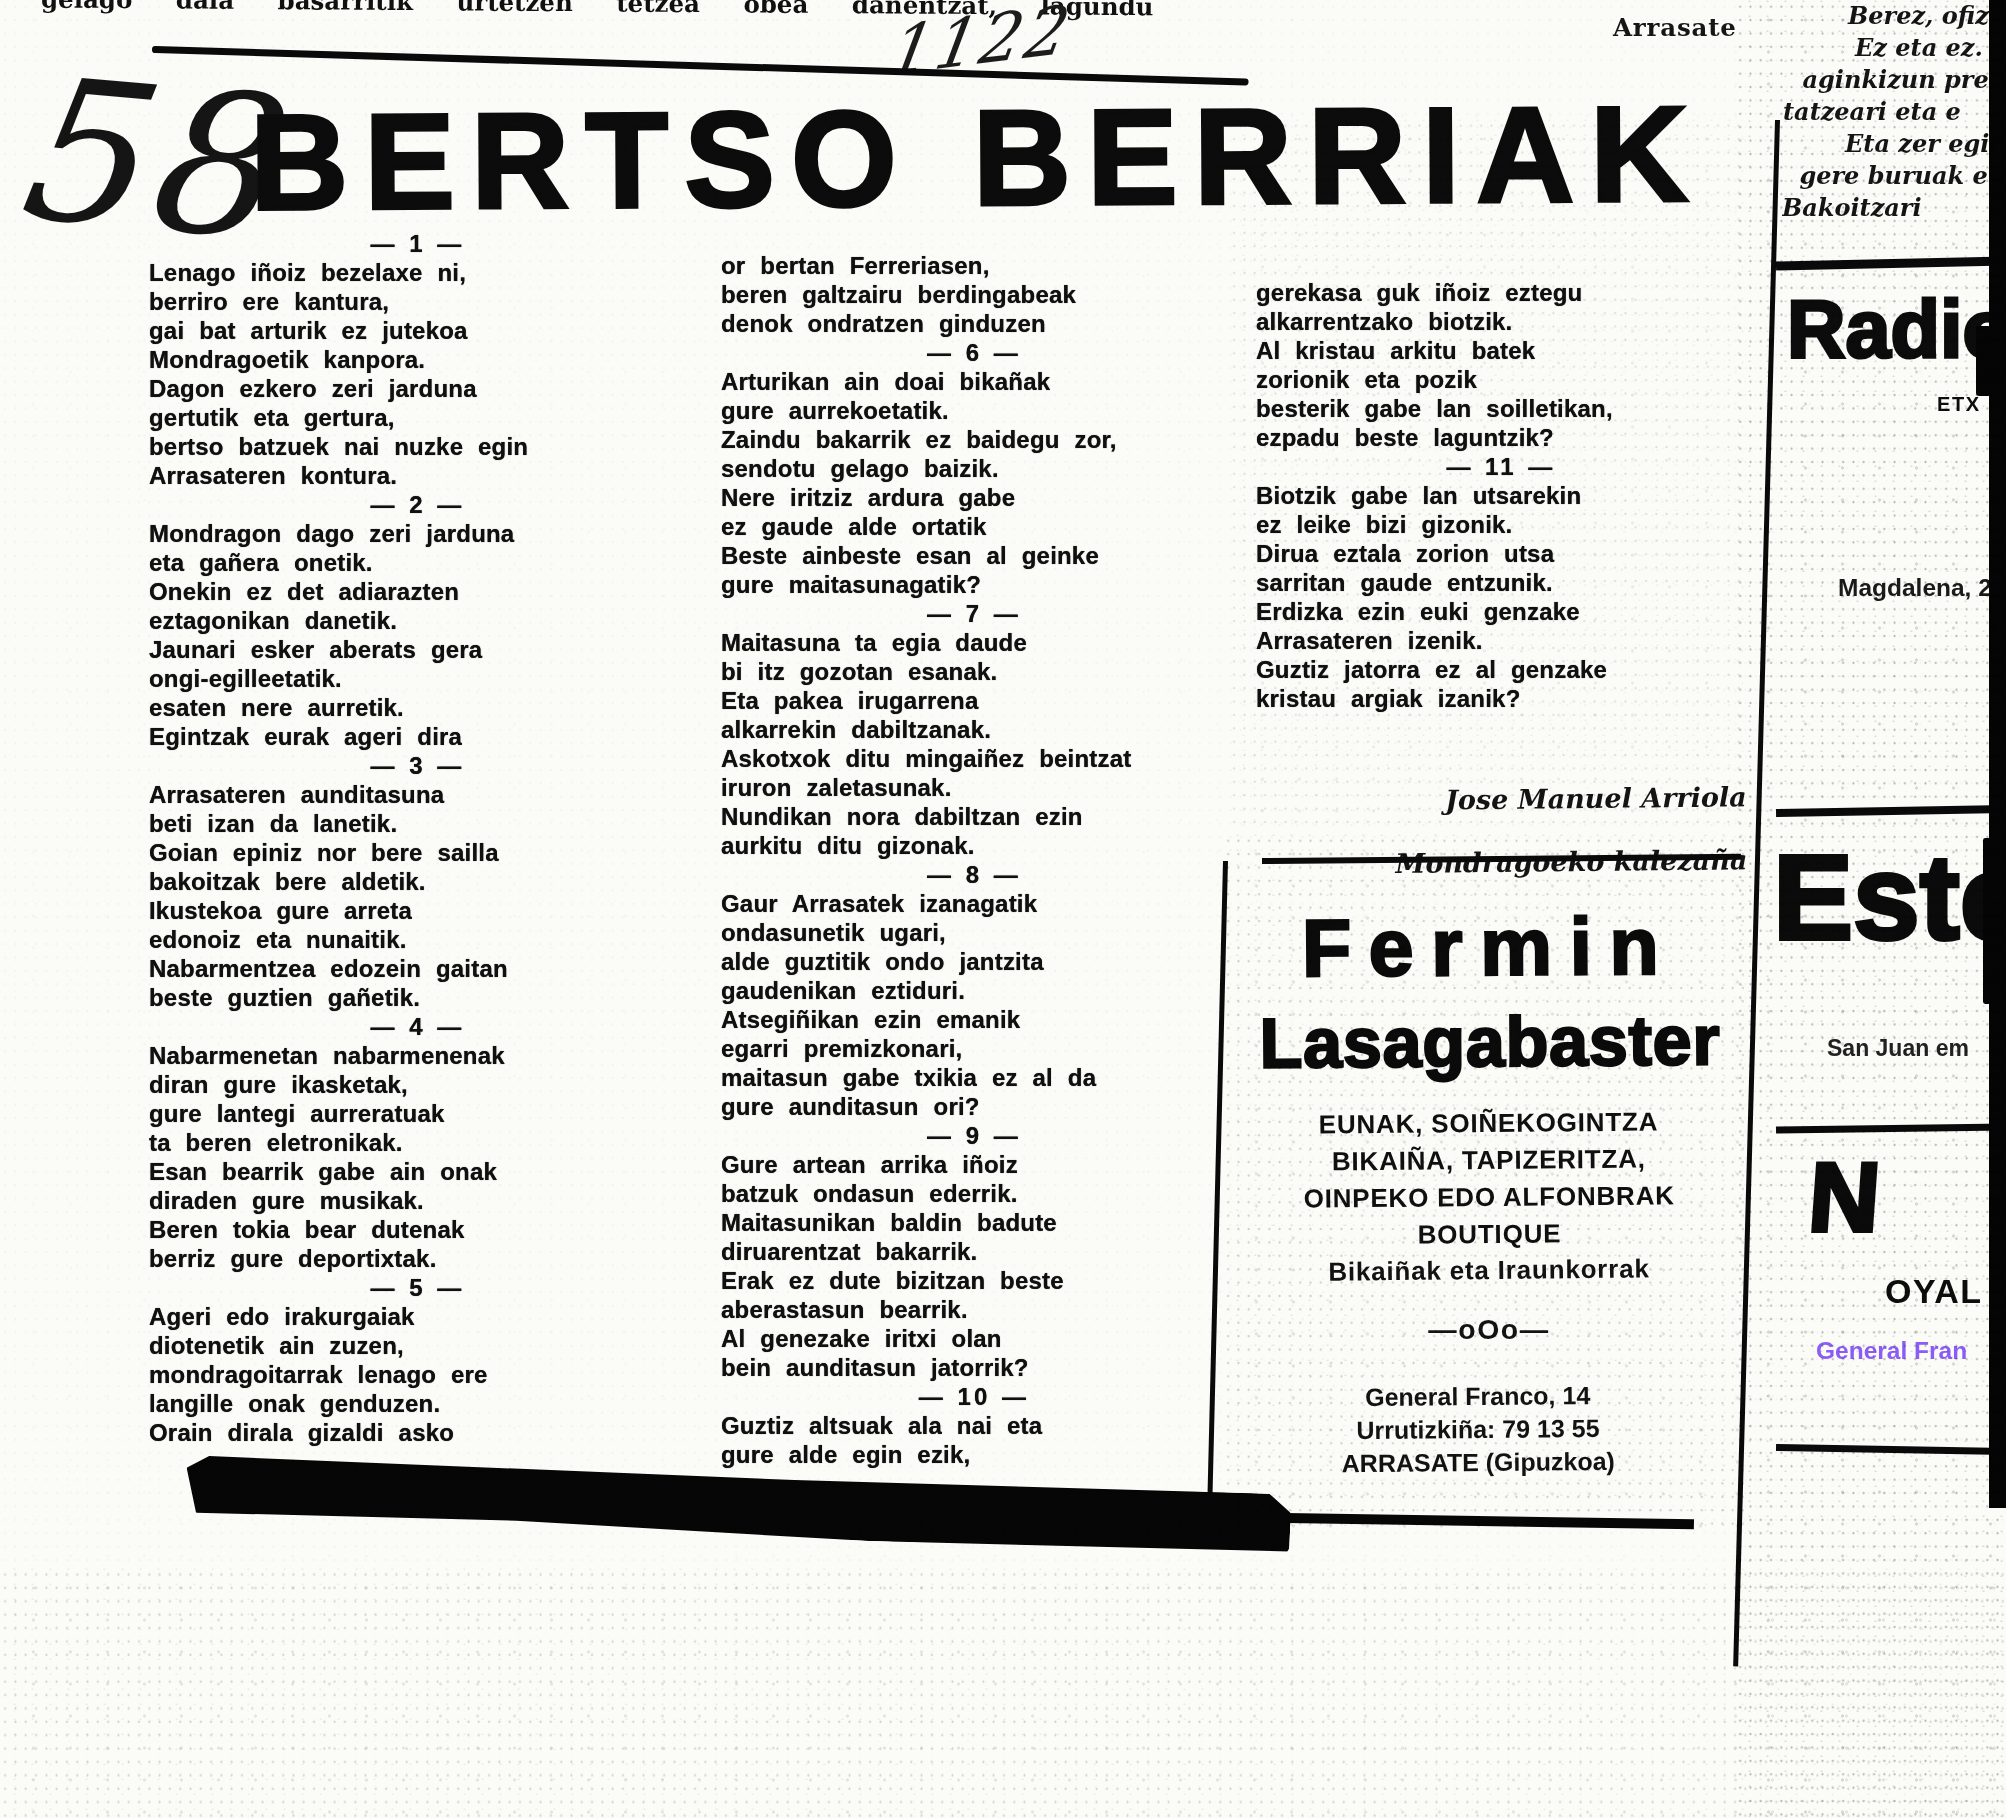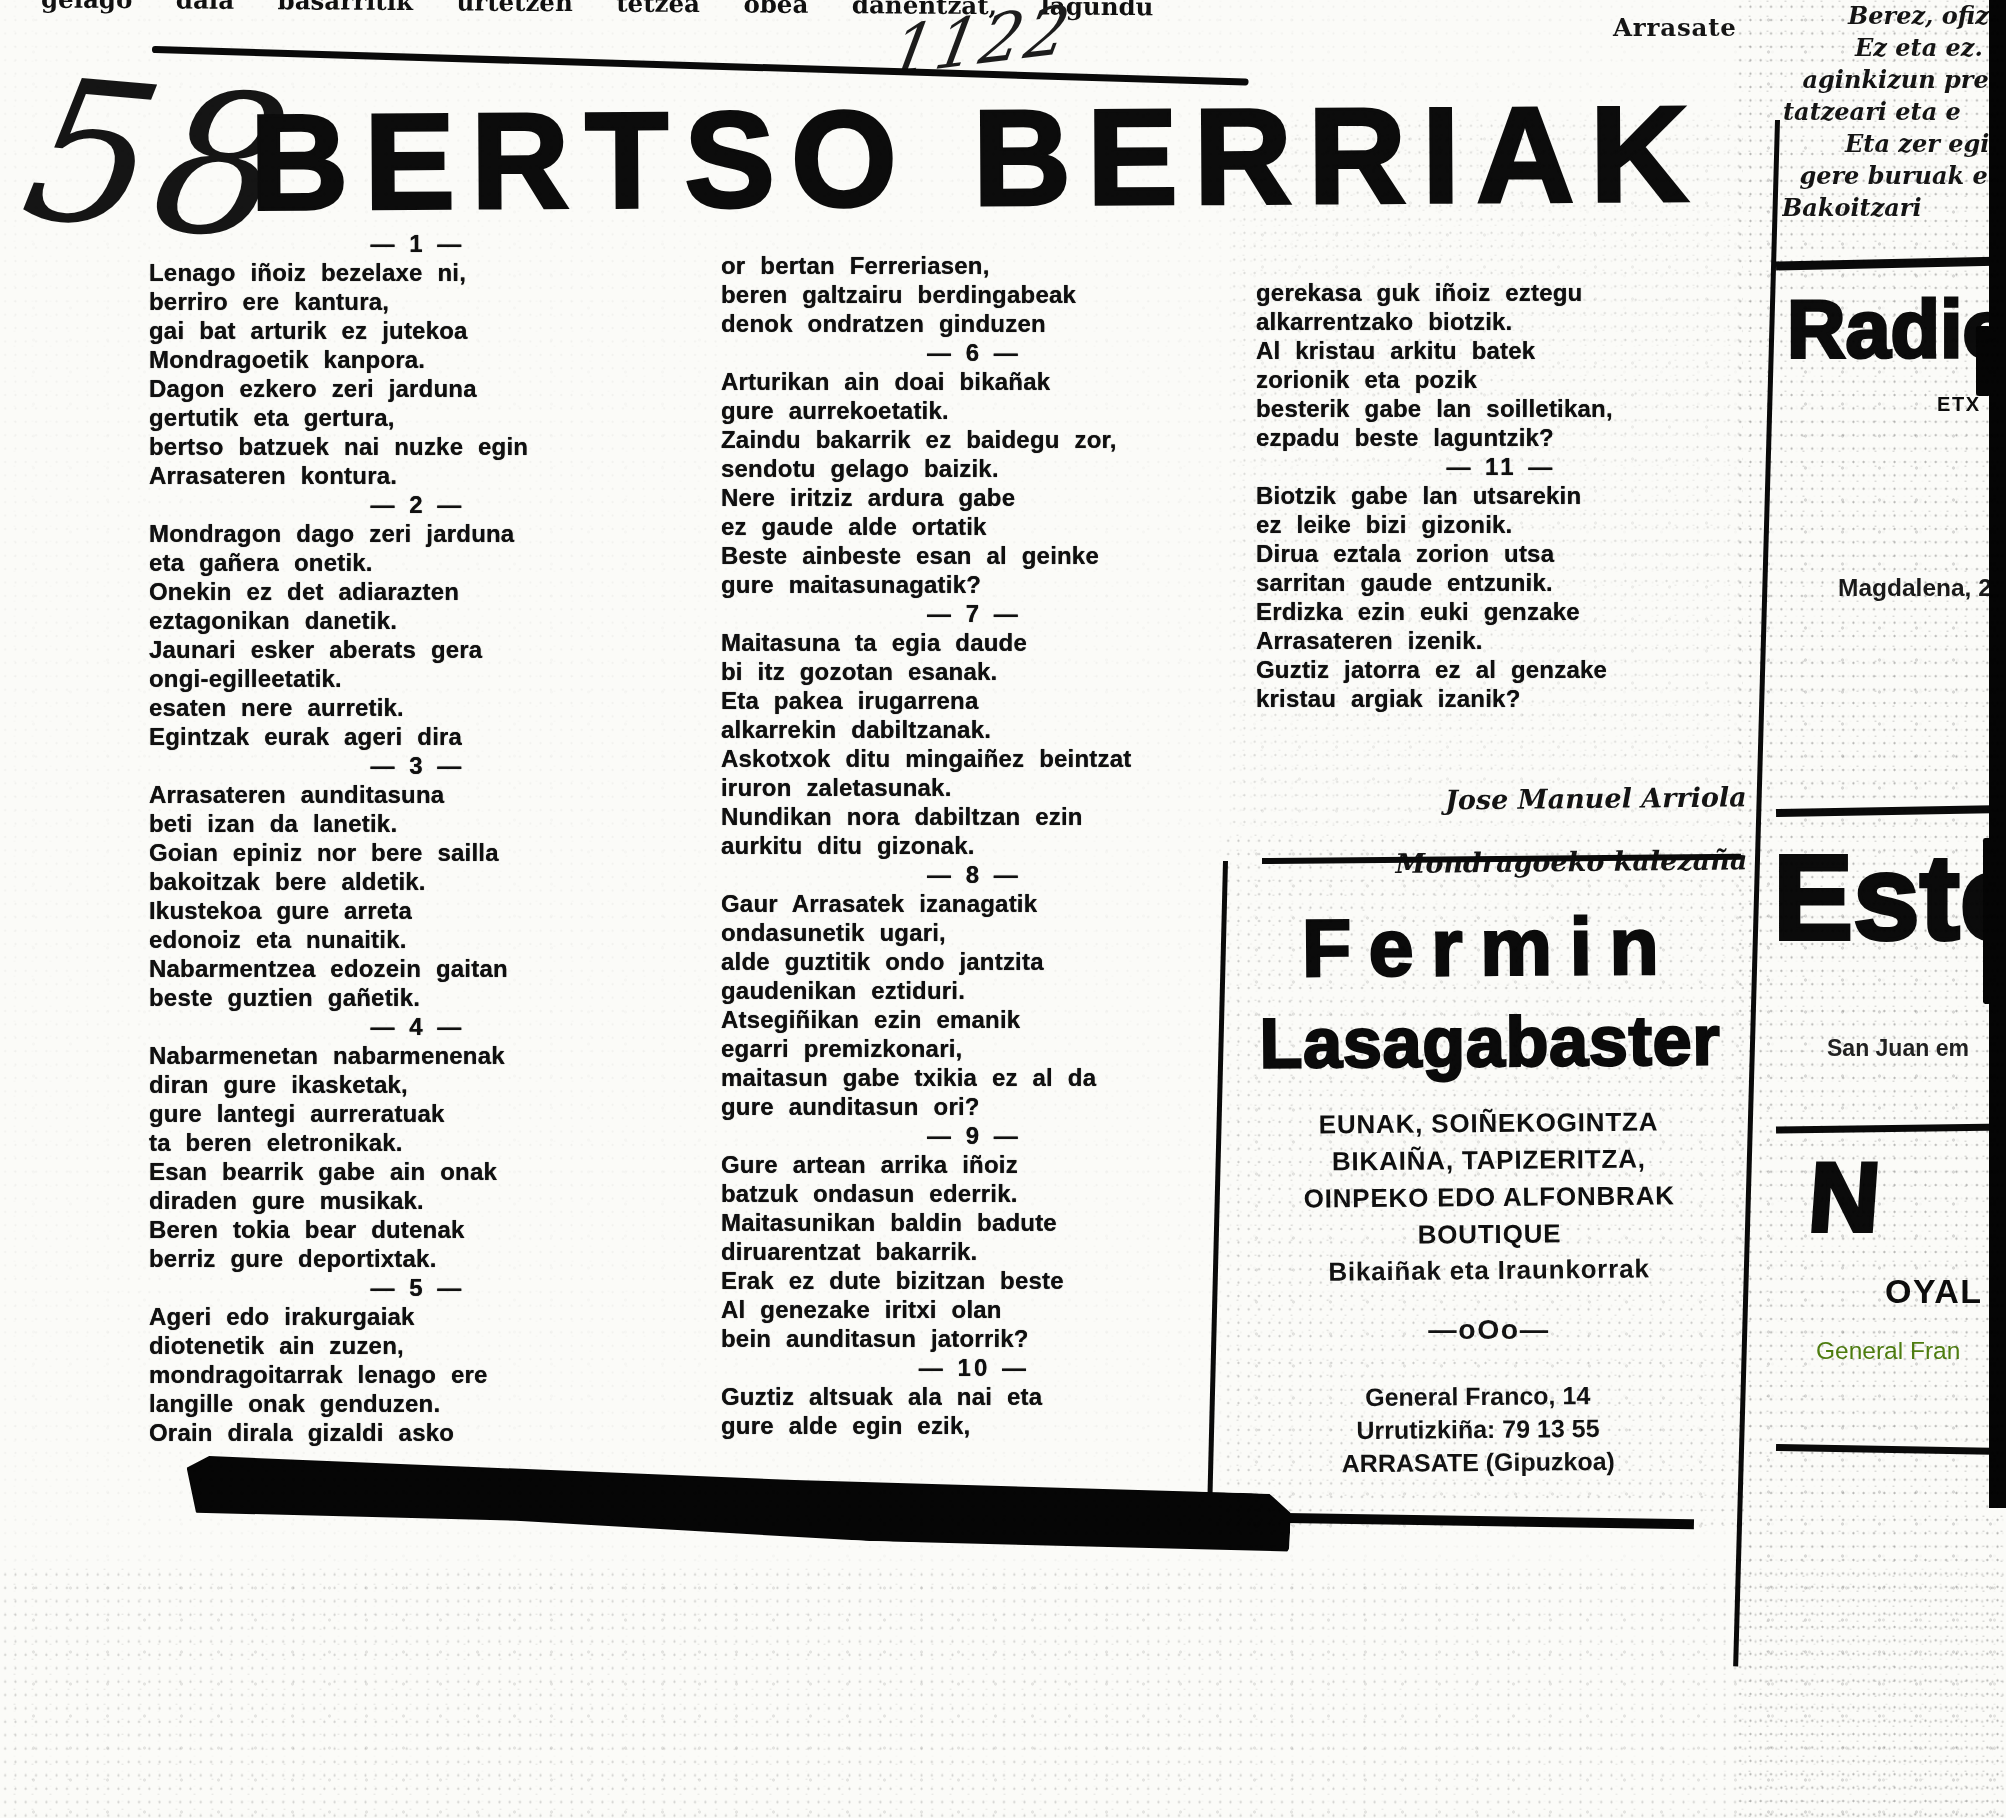--- a/index.html
+++ b/index.html
@@ -117,21 +117,21 @@
   .sb-este{
     position:absolute;left:1773px;top:828px;font-size:120px;font-weight:bold;
     -webkit-text-stroke:4px #0b0b0b;white-space:nowrap;color:#0b0b0b;
   }
   .sb-sanjuan{position:absolute;left:1827px;top:1035px;font-weight:bold;font-size:23px;white-space:nowrap;color:#222;}
   .sb-n{
     position:absolute;left:1809px;top:1141px;font-size:98px;font-weight:bold;
     -webkit-text-stroke:4px #0b0b0b;color:#0b0b0b;transform:skewX(-4deg);
   }
   .sb-oyal{position:absolute;left:1885px;top:1272px;font-weight:bold;font-size:34px;letter-spacing:1.6px;white-space:nowrap;}
-  .sb-genfran{position:absolute;left:1816px;top:1337px;font-weight:normal;font-size:24.5px;white-space:nowrap;color:#4d7c0f;}
+  .sb-genfran{position:absolute;left:1816px;top:1337px;font-weight:bold;font-size:24.5px;white-space:nowrap;color:#8b5cf6;}
   
   .bottom-bar{
     position:absolute;left:186px;top:1454px;width:1105px;height:62px;background:#060606;
     transform:rotate(2.1deg);transform-origin:left center;
     border-radius:8px 19px 11px 24px;
     clip-path:polygon(0 22%,2% 2%,55% 6%,98% 0,100% 30%,100% 92%,62% 100%,30% 88%,1% 94%);
   }
   .right-edge-band{
     position:absolute;left:1989px;top:0;width:17.4px;height:1508px;background:#050505;
   }
@@ -245,20 +245,21 @@
       <div class="verse-line">Atsegiñikan ezin emanik</div>
       <div class="verse-line">egarri premizkonari,</div>
       <div class="verse-line">maitasun gabe txikia ez al da</div>
       <div class="verse-line">gure aunditasun ori?</div>
       <div class="verse-heading">— 9 —</div>
       <div class="verse-line">Gure artean arrika iñoiz</div>
       <div class="verse-line">batzuk ondasun ederrik.</div>
       <div class="verse-line">Maitasunikan baldin badute</div>
       <div class="verse-line">diruarentzat bakarrik.</div>
       <div class="verse-line">Erak ez dute bizitzan beste</div>
+      <div class="verse-line">aberastasun bearrik.</div>
       <div class="verse-line">Al genezake iritxi olan</div>
       <div class="verse-line">bein aunditasun jatorrik?</div>
       <div class="verse-heading">— 10 —</div>
       <div class="verse-line">Guztiz altsuak ala nai eta</div>
       <div class="verse-line">gure alde egin ezik,</div>
     </div>
   <div class="col" id="col3">
       <div class="verse-line">gerekasa guk iñoiz eztegu</div>
       <div class="verse-line">alkarrentzako biotzik.</div>
       <div class="verse-line">Al kristau arkitu batek</div>

